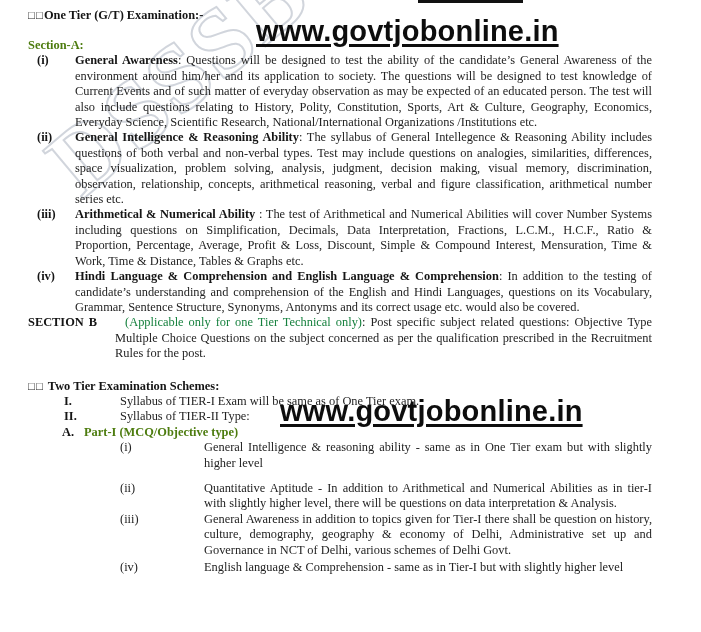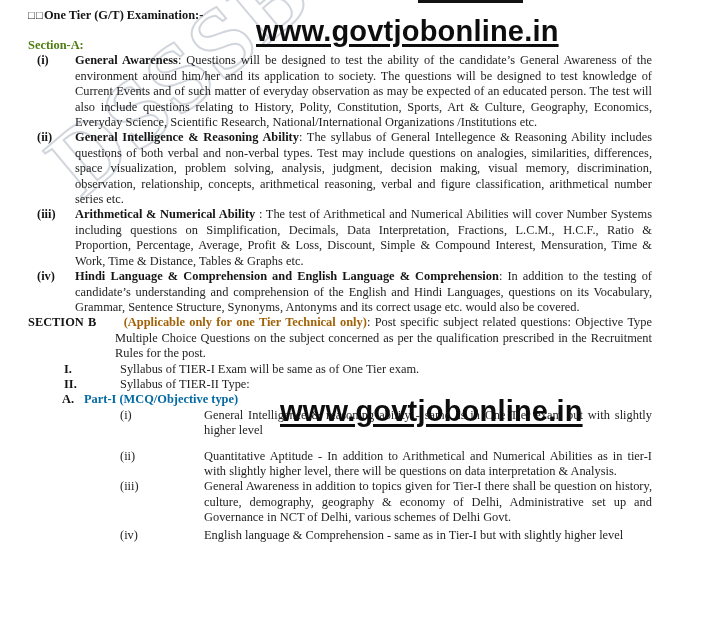--- a/index.html
+++ b/index.html
@@ -53,28 +53,28 @@
   .boxes { font-weight: normal; font-size: 11.5px; letter-spacing: 1px; color: #222; }
 
   .section-heading { font-weight: bold; color: #4d7c0f; margin-top: 15px; }
 
   .ulist { margin-left: 9px; }
   .ulist-item { display: flex; }
   .ulist-marker { flex: none; width: 38px; font-weight: bold; color: #151515; }
   .ulist-text { flex: 1; text-align: justify; }
 
   .section-b { padding-left: 87px; text-indent: -87px; text-align: justify; }
-  .red-note { color: #a16207; font-weight: bold; padding-left: 23px; }
+  .red-note { color: #15803d; font-weight: normal; padding-left: 23px; }
 
   .two-tier-heading { margin-top: 17px; font-weight: bold; color: #151515; }
   .roman-row { display: flex; margin-left: 36px; }
   .roman-marker { flex: none; width: 56px; font-weight: bold; color: #151515; }
   .part-row { display: flex; margin-left: 34px; }
   .part-marker { flex: none; width: 22px; font-weight: bold; color: #151515; }
-  .part-title { font-weight: bold; color: #0369a1; }
+  .part-title { font-weight: bold; color: #4d7c0f; }
 
   .llist { margin-left: 92px; }
   .llist-item { display: flex; }
   .llist-marker { flex: none; width: 52px; }
   .llist-text { flex: 1; text-align: justify; margin-left: 32px; }
   .gap-lg { margin-top: 10px; }
   .gap-sm { margin-top: 2px; }
 </style>
 </head>
 <body>
@@ -106,20 +106,21 @@
         <span class="ulist-text"><span class="bold">Arithmetical &amp; Numerical Ability </span><span>: The test of Arithmetical and Numerical Abilities will cover Number Systems including questions on Simplification, Decimals, Data Interpretation, Fractions, L.C.M., H.C.F., Ratio &amp; Proportion, Percentage, Average, Profit &amp; Loss, Discount, Simple &amp; Compound Interest, Mensuration, Time &amp; Work, Time &amp; Distance, Tables &amp; Graphs etc.</span></span>
       </div>
       <div class="ulist-item">
         <span class="ulist-marker">(iv)</span>
         <span class="ulist-text"><span class="bold">Hindi Language &amp; Comprehension and English Language &amp; Comprehension</span><span>: In addition to the testing of candidate’s understanding and comprehension of the English and Hindi Languages, questions on its Vocabulary, Grammar, Sentence Structure, Synonyms, Antonyms and its correct usage etc. would also be covered.</span></span>
       </div>
     </div>
 
     <div class="section-b"><span class="bold">SECTION B </span><span class="red-note">(Applicable only for one Tier Technical only)</span><span>: Post specific subject related questions: Objective Type Multiple Choice Questions on the subject concerned as per the qualification prescribed in the Recruitment Rules for the post.</span></div>
 
+    <div class="two-tier-heading"><span class="boxes">□□ </span><span>Two Tier Examination Schemes:</span></div>
 
     <div class="roman-row">
       <span class="roman-marker">I.</span>
       <span>Syllabus of TIER-I Exam will be same as of One Tier exam.</span>
     </div>
     <div class="roman-row">
       <span class="roman-marker">II.</span>
       <span>Syllabus of TIER-II Type:</span>
     </div>
 

